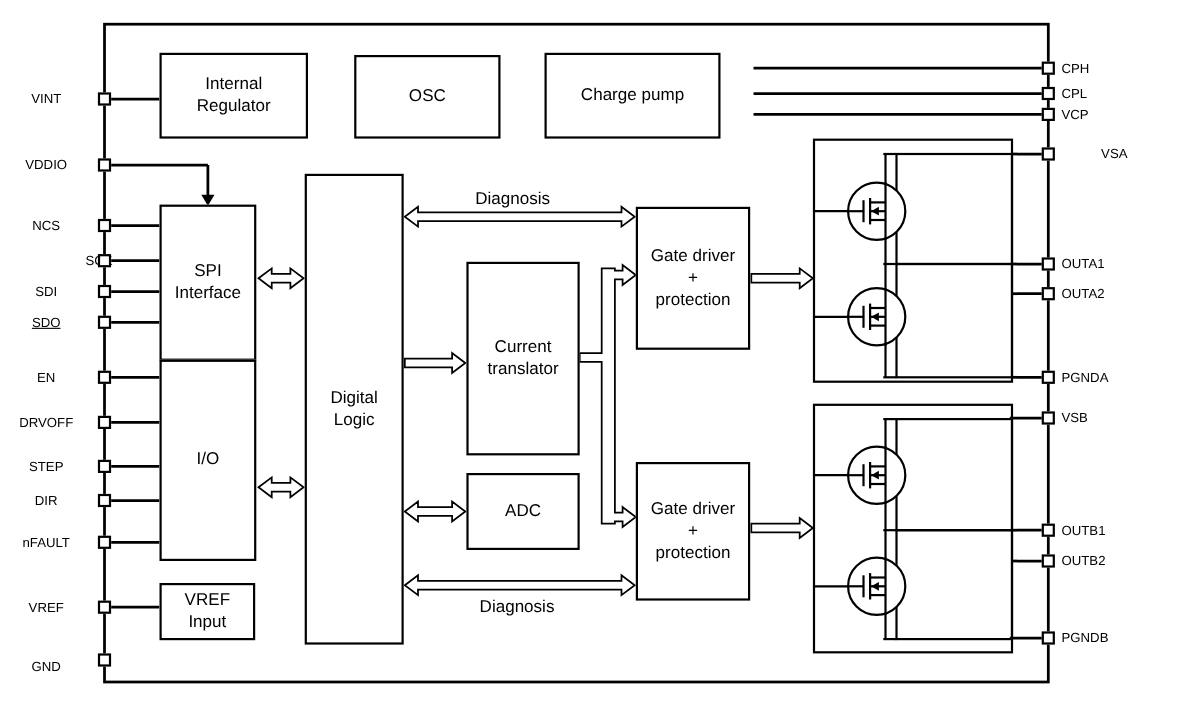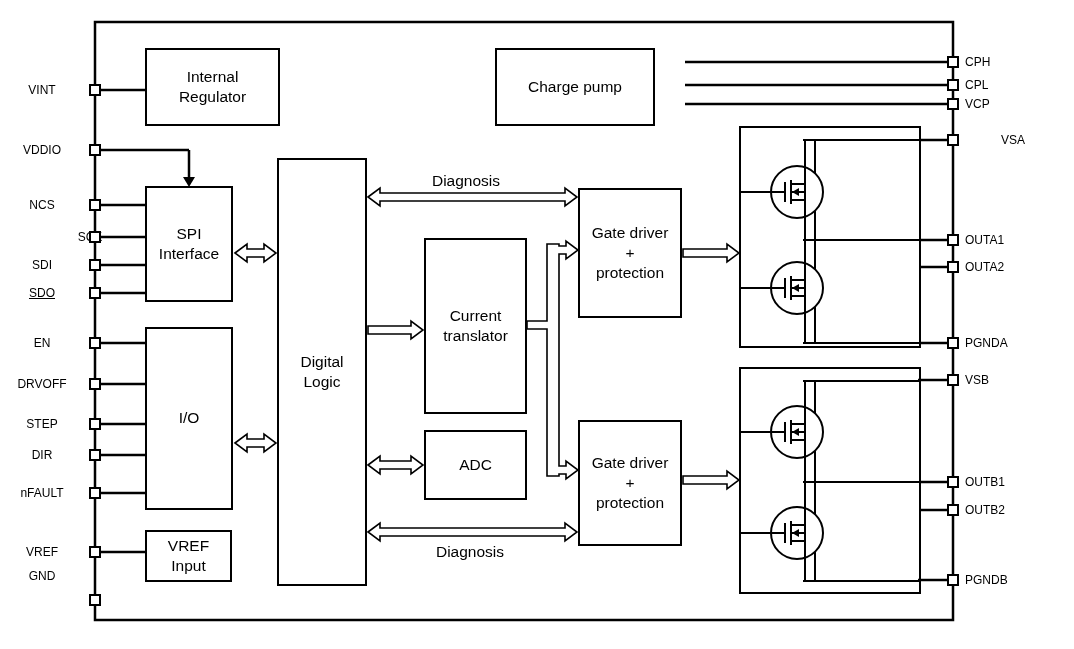--- a/index.html
+++ b/index.html
@@ -150,21 +150,21 @@
       <div class="pin-label left" style="top: 374px;">DRVOFF</div>
       <div class="pin-square" style="left: 89px; top: 378px;"></div>
       <div class="pin-label left" style="top: 414px;">STEP</div>
       <div class="pin-square" style="left: 89px; top: 418px;"></div>
       <div class="pin-label left" style="top: 445px;">DIR</div>
       <div class="pin-square" style="left: 89px; top: 449px;"></div>
       <div class="pin-label left" style="top: 483px;">nFAULT</div>
       <div class="pin-square" style="left: 89px; top: 487px;"></div>
       <div class="pin-label left" style="top: 542px;">VREF</div>
       <div class="pin-square" style="left: 89px; top: 546px;"></div>
-      <div class="pin-label left" style="top: 566px;">GND</div>
+      <div class="pin-label left" style="top: 596px;">GND</div>
       <div class="pin-square" style="left: 89px; top: 594px;"></div>
       <div class="pin-label right" style="top: 52px;">CPH</div>
       <div class="pin-square" style="left: 947px; top: 56px;"></div>
       <div class="pin-label right" style="top: 75px;">CPL</div>
       <div class="pin-square" style="left: 947px; top: 79px;"></div>
       <div class="pin-label right" style="top: 94px;">VCP</div>
       <div class="pin-square" style="left: 947px; top: 98px;"></div>
       <div class="pin-label right" style="top: 130px; margin-left: 36px;">VSA</div>
       <div class="pin-square" style="left: 947px; top: 134px;"></div>
       <div class="pin-label right" style="top: 230px;">OUTA1</div>
@@ -178,22 +178,23 @@
       <div class="pin-label right" style="top: 472px;">OUTB1</div>
       <div class="pin-square" style="left: 947px; top: 476px;"></div>
       <div class="pin-label right" style="top: 500px;">OUTB2</div>
       <div class="pin-square" style="left: 947px; top: 504px;"></div>
       <div class="pin-label right" style="top: 570px;">PGNDB</div>
       <div class="pin-square" style="left: 947px; top: 574px;"></div>
     </div>
 
   <div class="block" style="left:145px;top:48px;width:135px;height:78px">Internal
 Regulator</div>
+  <div class="block" style="left:322px;top:50px;width:133px;height:76px">OSC</div>
   <div class="block" style="left:495px;top:48px;width:160px;height:78px">Charge pump</div>
-  <div class="block" style="left:145px;top:186px;width:88px;height:116px">SPI
+  <div class="block" style="left:145px;top:186px;width:88px;height:142px">SPI
 Interface</div>
   <div class="block" style="left:145px;top:327px;width:88px;height:183px">I/O</div>
   <div class="block" style="left:277px;top:158px;width:90px;height:428px">Digital
 Logic</div>
   <div class="block" style="left:424px;top:238px;width:103px;height:176px">Current
 translator</div>
   <div class="block" style="left:424px;top:430px;width:103px;height:70px">ADC</div>
   <div class="block" style="left:578px;top:188px;width:104px;height:130px">Gate driver
 +
 protection</div>

